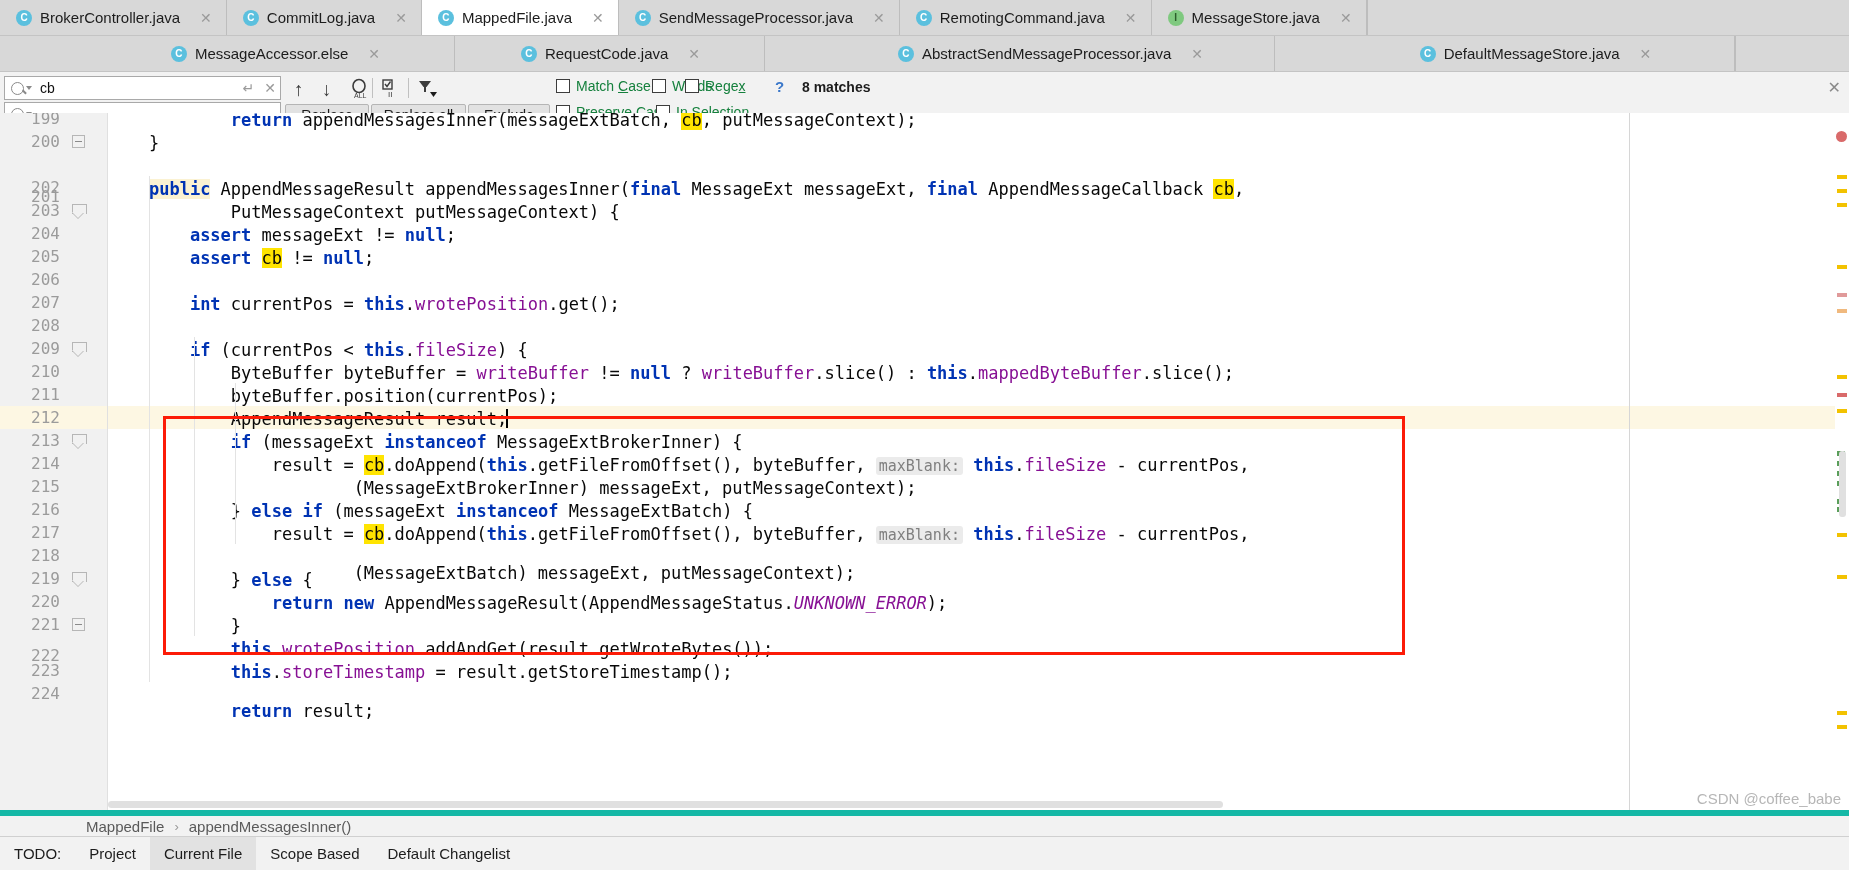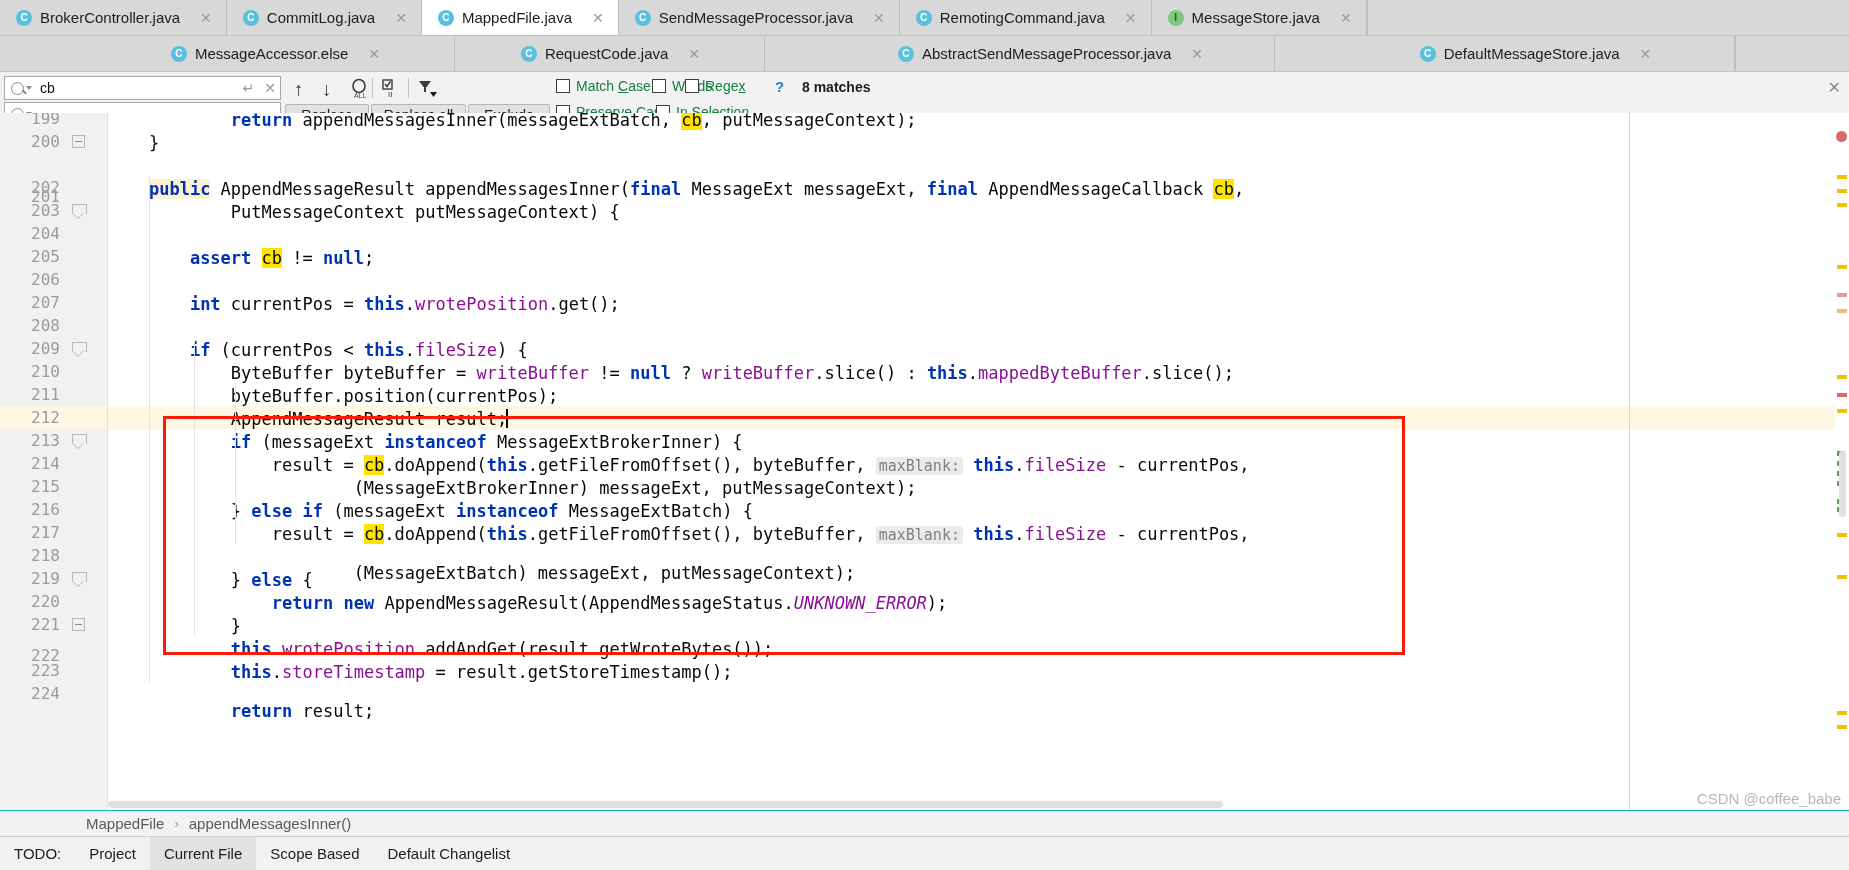--- a/index.html
+++ b/index.html
@@ -130,21 +130,21 @@
   .errdot { position:absolute; right:2px; width:11px; height:11px; border-radius:50%; background:#d96a6a; }
   .scrollthumb { position:absolute; right:3px; width:7px; background:#e0e0e0; border-radius:3px; }
   .vsplit { position:absolute; top:0; width:1px; height:100%; background:#d6d6d6; }
 
   
   .hscroll { position:absolute; left:108px; bottom:2px; height:7px; background:#e0e0e0; border-radius:4px; }
 
   
   .breadcrumb {
     position:absolute; left:0; top:810px; width:1849px; height:26px;
-    background:#f2f2f2; border-top:1px solid #14b8a6;
+    background:#f2f2f2; border-top:6px solid #14b8a6;
     display:flex; align-items:center; font-size:15px; color:#5a5a5a;
     padding-left:86px; gap:10px;
   }
   .crumb-sep { color:#9a9a9a; font-size:13px; }
 
   
   .bottombar {
     position:absolute; left:0; top:836px; width:1849px; height:34px;
     background:#f2f2f2; border-top:1px solid #d0d0d0;
     display:flex; align-items:center; font-size:15px; color:#1c1c1c;
@@ -334,20 +334,21 @@
         <div class="gutter-line" style="top: 571px;">224</div>
       </div>
     <div class="gutter-div"></div>
 
     <div class="codearea" id="codearea">
         <div class="codeline" style="top: -4px;"><span class="plain">            </span><span class="kw">return</span><span class="plain"> appendMessagesInner(messageExtBatch, </span><span class="hit">cb</span><span class="plain">, putMessageContext);</span></div>
         <div class="codeline" style="top: 19px;"><span class="plain">    }</span></div>
         <div class="codeline" style="top: 42px;"><span class="plain"></span></div>
         <div class="codeline" style="top: 65px;"><span class="plain">    </span><span class="kw declhl">public</span><span class="plain"> AppendMessageResult appendMessagesInner(</span><span class="kw">final</span><span class="plain"> MessageExt messageExt, </span><span class="kw">final</span><span class="plain"> AppendMessageCallback </span><span class="hit">cb</span><span class="plain">,</span></div>
         <div class="codeline" style="top: 88px;"><span class="plain">            PutMessageContext putMessageContext) {</span></div>
+        <div class="codeline" style="top: 111px;"><span class="plain">        </span><span class="kw">assert</span><span class="plain"> messageExt != </span><span class="kw">null</span><span class="plain">;</span></div>
         <div class="codeline" style="top: 134px;"><span class="plain">        </span><span class="kw">assert</span><span class="plain"> </span><span class="hit">cb</span><span class="plain"> != </span><span class="kw">null</span><span class="plain">;</span></div>
         <div class="codeline" style="top: 157px;"><span class="plain"></span></div>
         <div class="codeline" style="top: 180px;"><span class="plain">        </span><span class="kw">int</span><span class="plain"> currentPos = </span><span class="kw">this</span><span class="plain">.</span><span class="fld">wrotePosition</span><span class="plain">.get();</span></div>
         <div class="codeline" style="top: 203px;"><span class="plain"></span></div>
         <div class="codeline" style="top: 226px;"><span class="plain">        </span><span class="kw">if</span><span class="plain"> (currentPos &lt; </span><span class="kw">this</span><span class="plain">.</span><span class="fld">fileSize</span><span class="plain">) {</span></div>
         <div class="codeline" style="top: 249px;"><span class="plain">            ByteBuffer byteBuffer = </span><span class="fld">writeBuffer</span><span class="plain"> != </span><span class="kw">null</span><span class="plain"> ? </span><span class="fld">writeBuffer</span><span class="plain">.slice() : </span><span class="kw">this</span><span class="plain">.</span><span class="fld">mappedByteBuffer</span><span class="plain">.slice();</span></div>
         <div class="codeline" style="top: 272px;"><span class="plain">            byteBuffer.position(currentPos);</span></div>
         <div class="hl-row" style="top: 293px;"></div>
         <div class="codeline" style="top: 295px;"><span class="plain">            AppendMessageResult result;</span></div>
         <div class="caret" style="top: 296px; height: 19px; left: 397.8px;"></div>

